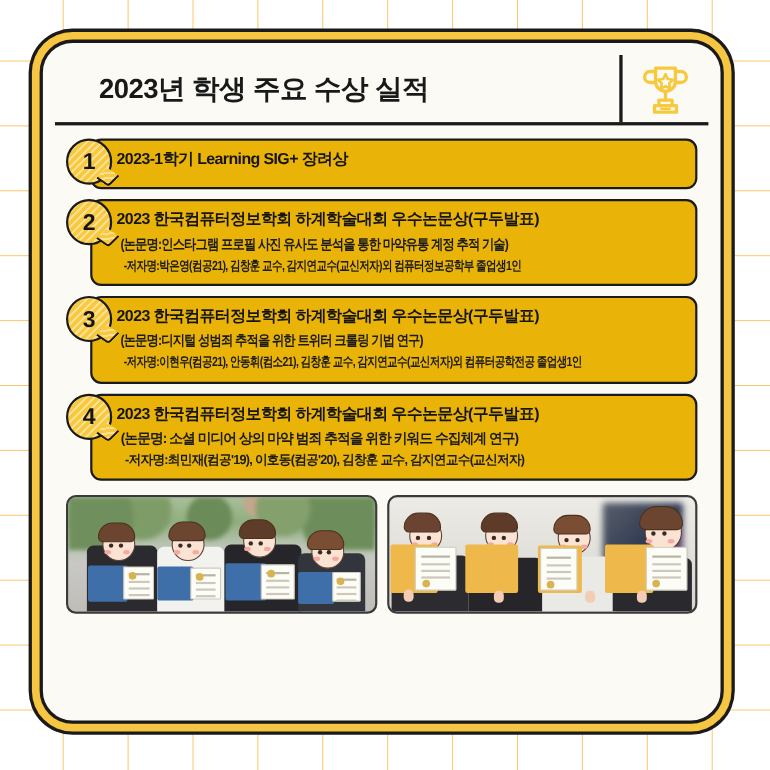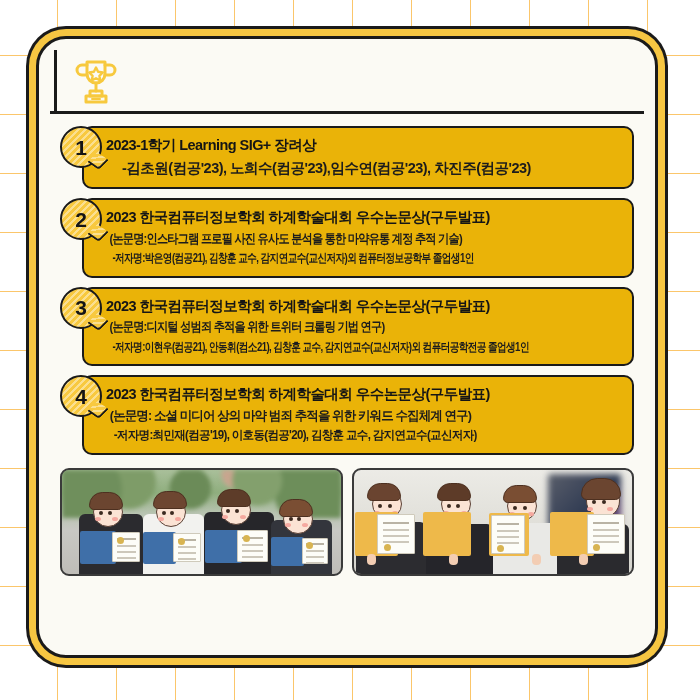--- a/index.html
+++ b/index.html
@@ -299,20 +299,23 @@
   }
 </style>
 </head>
 <body>
 
 <div class="card-shadow"></div>
 
 <div class="card">
 
   <div class="header">
+    <div class="header-title-wrap">
+      <div class="header-title">2023년 학생 주요 수상 실적</div>
+    </div>
     <div class="header-divider"></div>
     <div class="trophy-cell">
       <svg width="44" height="48" viewBox="0 0 44 48" fill="none" stroke="#f7c93e" stroke-width="3" stroke-linecap="round" stroke-linejoin="round">
         <path d="M13 5 H31 V17 a9 9 0 0 1 -18 0 Z"></path>
         <path d="M13 8 H8 a5 5 0 0 0 0 10 h5"></path>
         <path d="M31 8 h5 a5 5 0 0 1 0 10 h-5"></path>
         <path d="M22 26 v8"></path>
         <path d="M16 34 h12 v5 h-12 Z"></path>
         <path d="M12 39 h20 v6 h-20 Z"></path>
         <path d="M18 42 h8" stroke-width="2"></path>
@@ -323,21 +326,20 @@
 
   <div class="award-list">
 
     <div class="award award-1">
       <div class="badge">
         <div class="badge-tail"></div>
         <div class="badge-circle">1</div>
       </div>
       <div class="award-box">
         <div class="line-title">2023-1학기 Learning SIG+ 장려상</div>
-        <div class="line-authors">-김초원(컴공'23), 노희수(컴공'23),임수연(컴공'23), 차진주(컴공'23)</div>
       </div>
     </div>
 
     <div class="award award-2">
       <div class="badge">
         <div class="badge-tail"></div>
         <div class="badge-circle">2</div>
       </div>
       <div class="award-box">
         <div class="line-title">2023 한국컴퓨터정보학회 하계학술대회 우수논문상(구두발표)</div>

